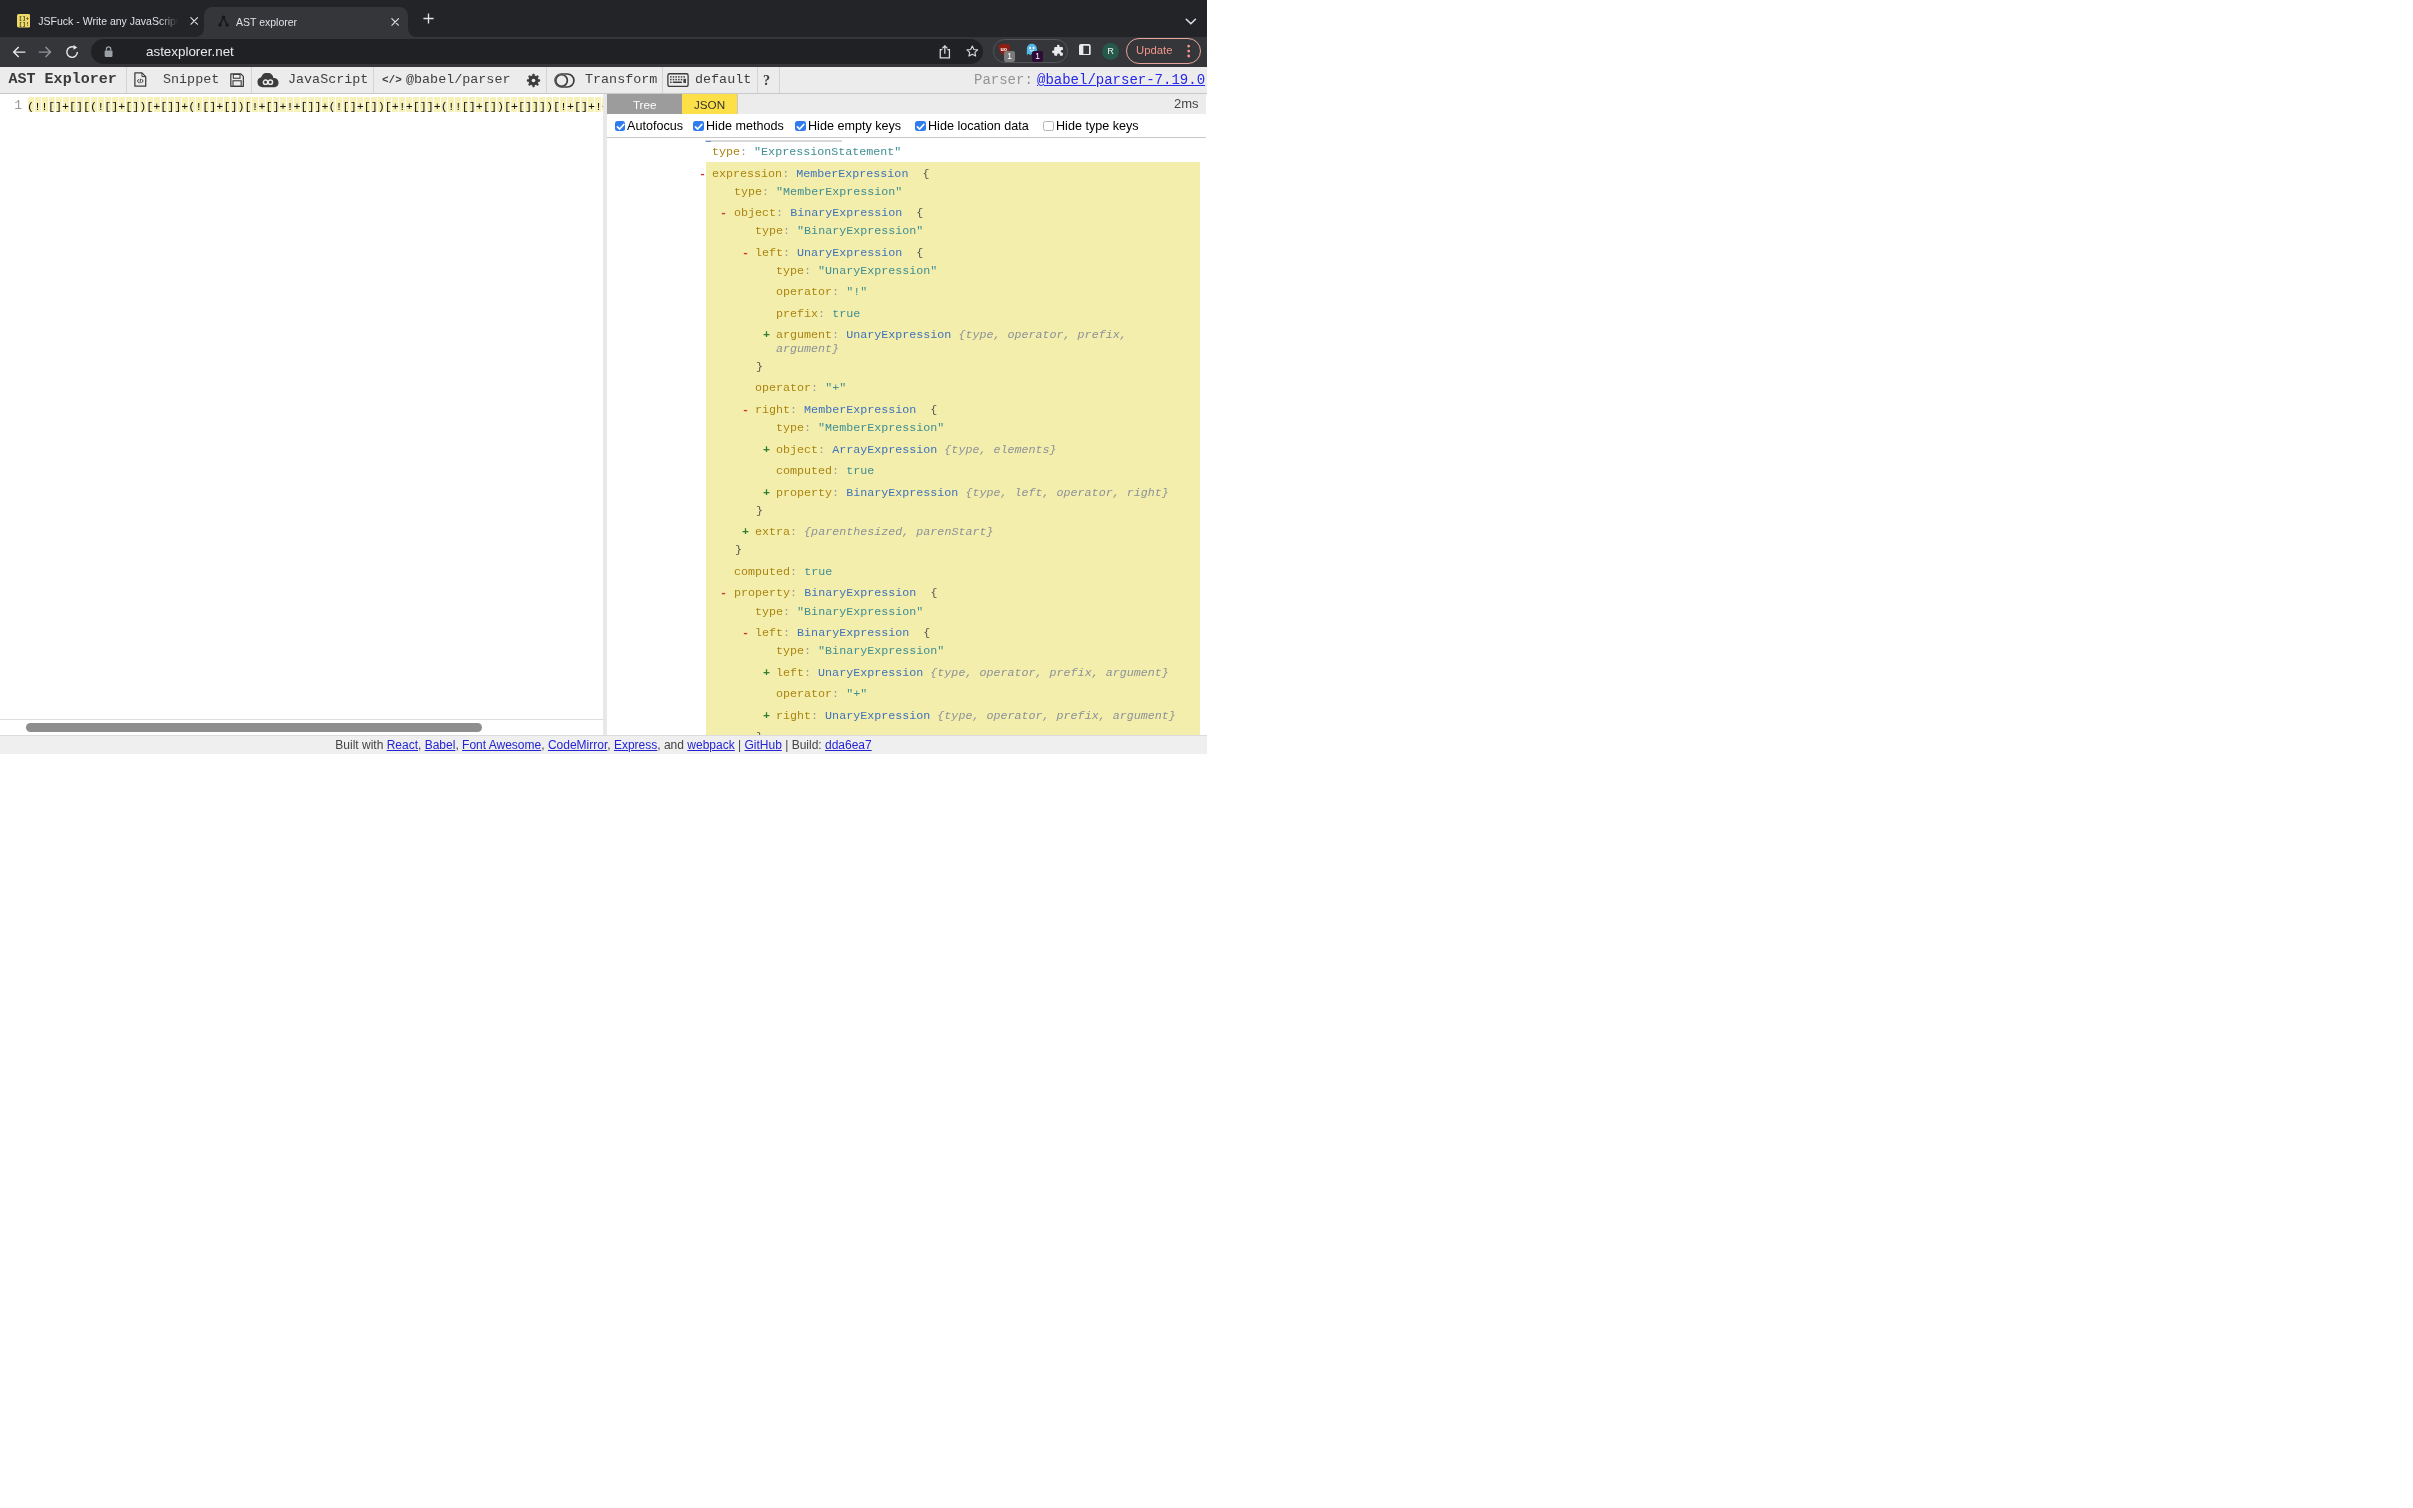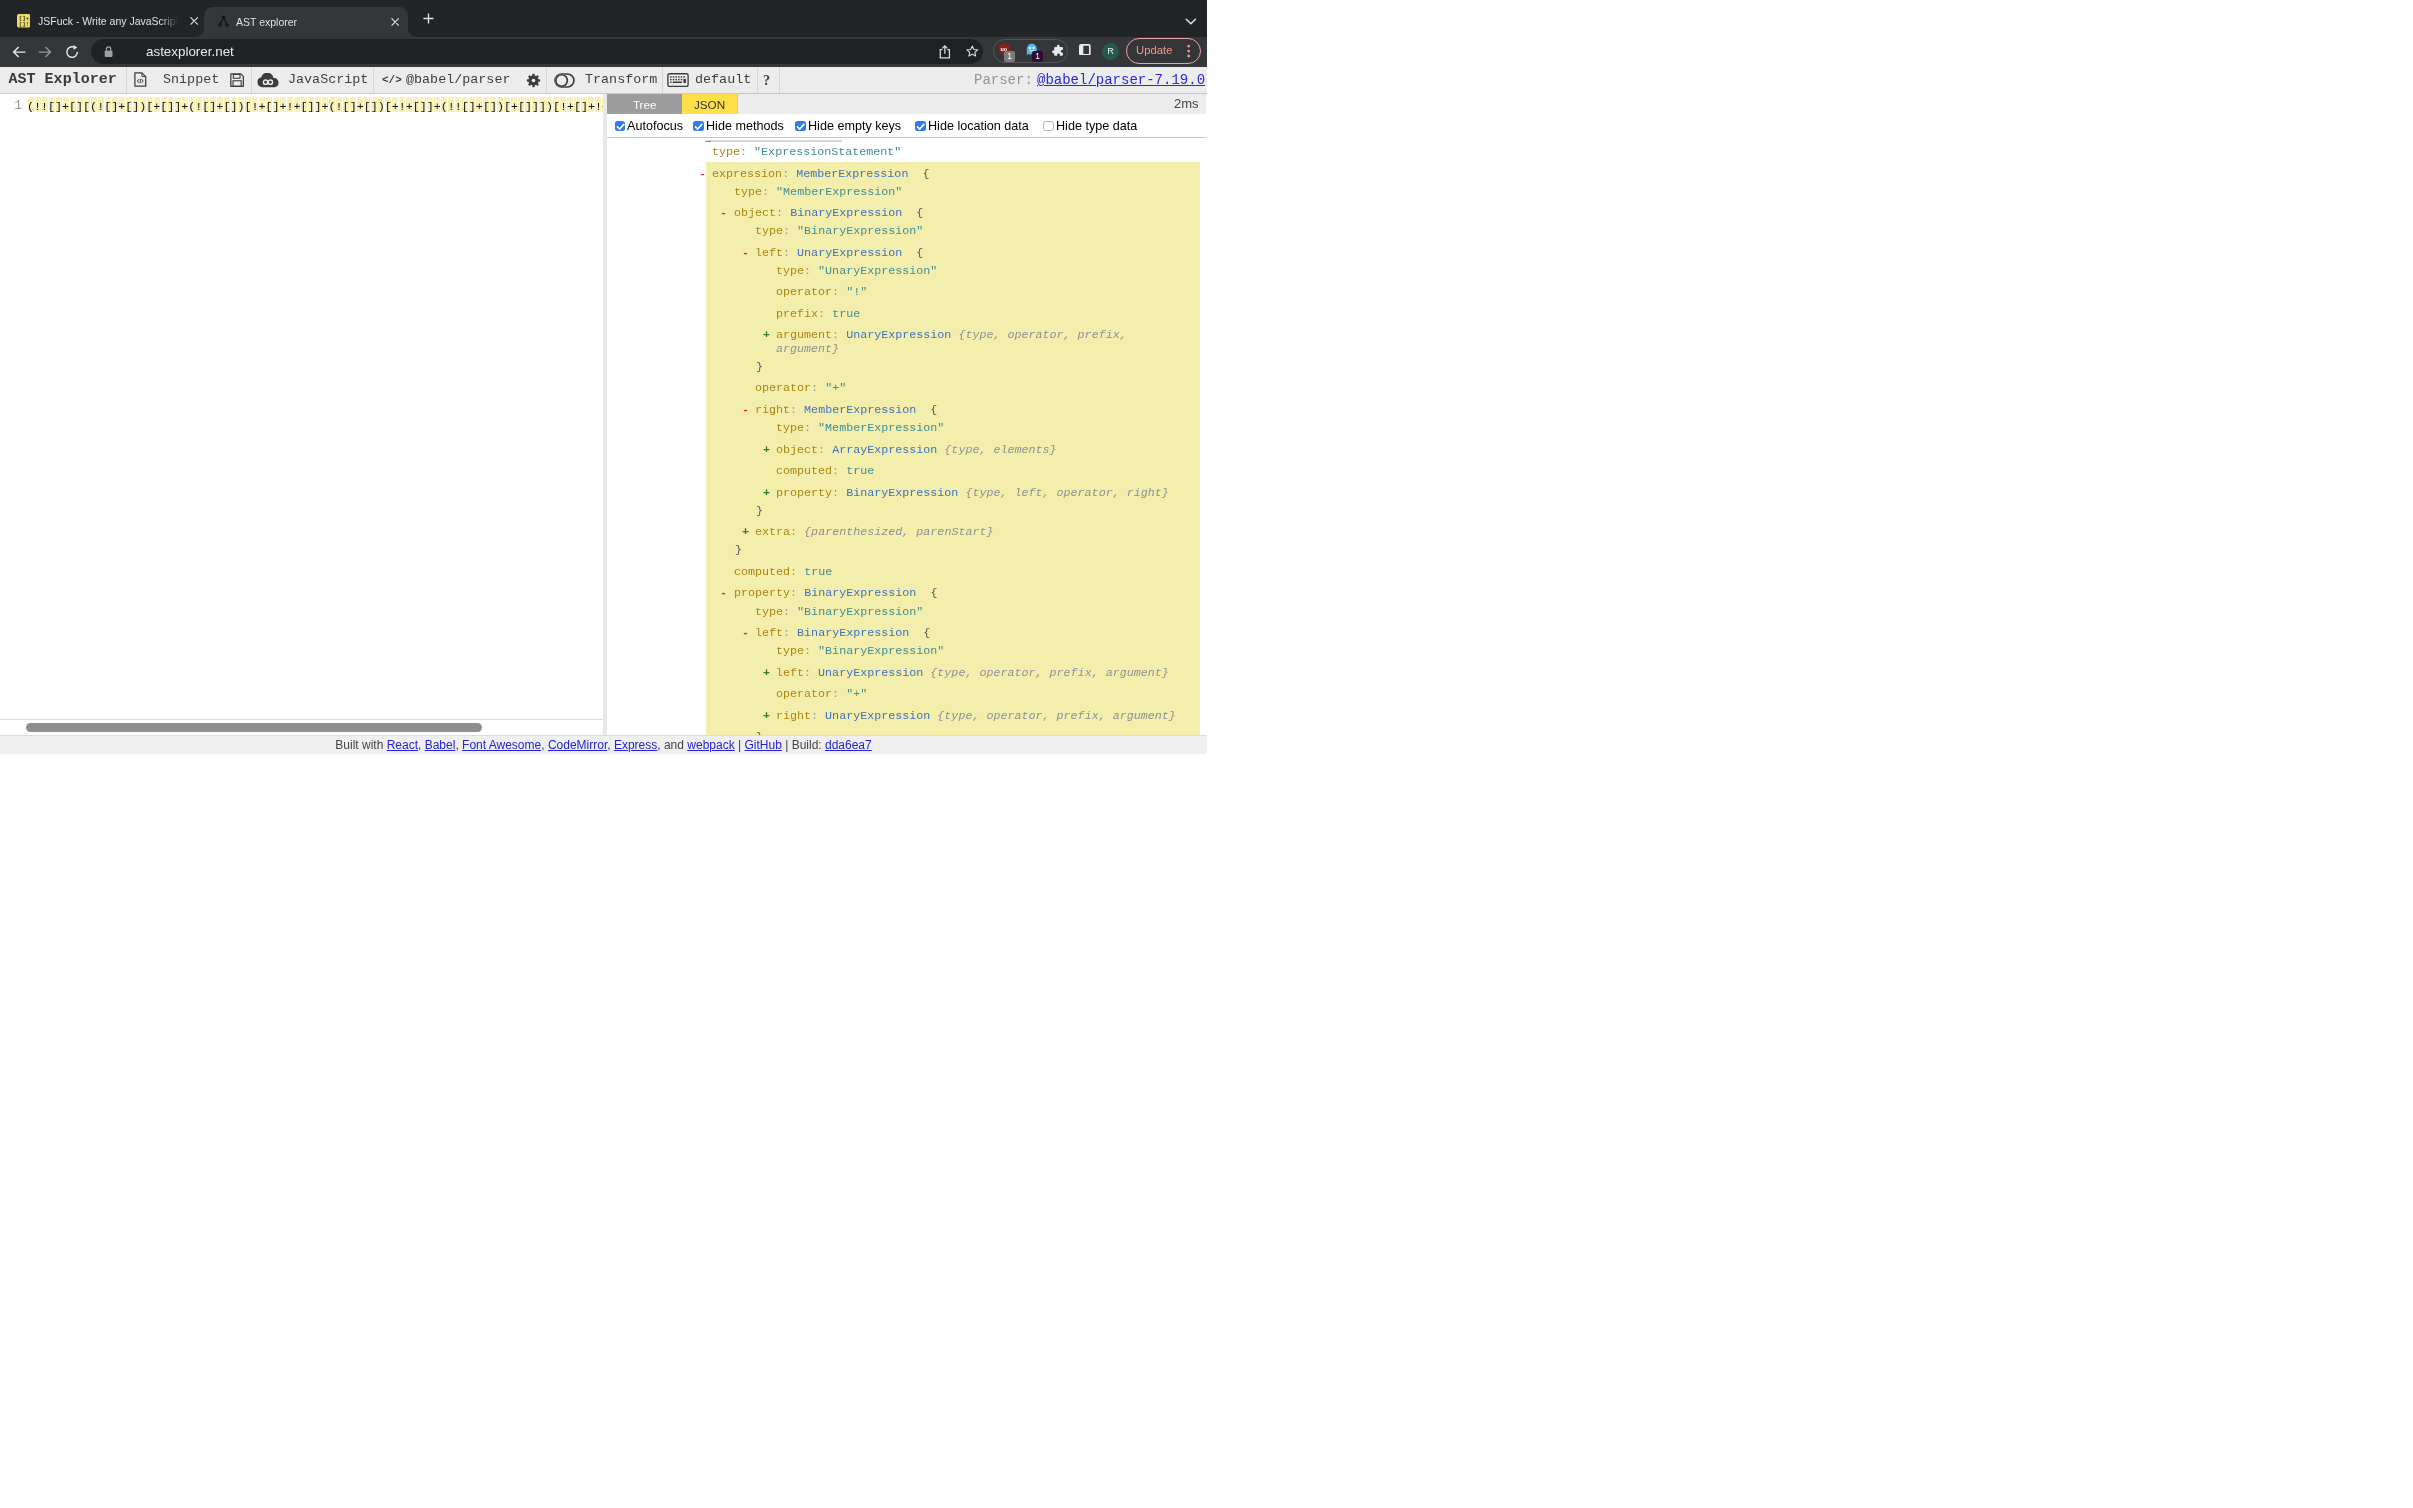--- a/index.html
+++ b/index.html
@@ -73,21 +73,21 @@
 
   <div id="tabstrip">
 
     <svg class="abs" style="left:17px;top:14.2px" width="13.4" height="13.4" viewBox="0 0 16 16">
       <rect x="0" y="0" width="16" height="16" rx="2" fill="#ecd969"></rect>
       <text x="2" y="7.5" font-family="Liberation Mono, monospace" font-size="7" font-weight="bold" fill="#39391f">[]</text>
       <text x="10.5" y="7" font-family="Liberation Mono, monospace" font-size="6.5" font-weight="bold" fill="#39391f">+</text>
       <text x="2" y="14.5" font-family="Liberation Mono, monospace" font-size="7" font-weight="bold" fill="#39391f">[]</text>
       <text x="10.5" y="14" font-family="Liberation Mono, monospace" font-size="6.5" font-weight="bold" fill="#39391f">!</text>
     </svg>
-    <div class="tabtitle" style="left:38px; top:20.5px; -webkit-mask-image:linear-gradient(90deg,#000 122px,transparent 140px); mask-image:linear-gradient(90deg,#000 122px,transparent 140px); width:154px; overflow:hidden;">JSFuck - Write any JavaScript wi</div>
+    <div class="tabtitle" style="left:38px; top:20.5px; -webkit-mask-image:linear-gradient(90deg,#000 122px,transparent 140px); mask-image:linear-gradient(90deg,#000 122px,transparent 140px); width:154px; overflow:hidden;text-align:center;">JSFuck - Write any JavaScript wi</div>
     <div class="tabx" style="left:190px; top:20.5px">
       <svg width="8.4" height="8.4" viewBox="0 0 10 10">
           <path d="M1 1 L9 9 M9 1 L1 9" stroke="#dee1e6" stroke-width="1.4" stroke-linecap="round"></path>
         </svg>
     </div>
 
     <div id="tab2">
       <div class="flare" id="flareL"></div>
       <div class="flare" id="flareR"></div>
       <svg class="abs" style="left:14.2px;top:8.4px" width="11" height="12.6" viewBox="0 0 13 15">
@@ -290,21 +290,21 @@
     <div class="cblab" style="left:99px">Hide methods</div>
     <div class="cb on" style="left:188px"><svg width="11.3" height="11.3" viewBox="0 0 14 14">
           <path d="M3 7.2 L5.8 10 L11 4.2" stroke="#fff" stroke-width="2" fill="none" stroke-linecap="round" stroke-linejoin="round"></path>
         </svg></div>
     <div class="cblab" style="left:201px">Hide empty keys</div>
     <div class="cb on" style="left:308px"><svg width="11.3" height="11.3" viewBox="0 0 14 14">
           <path d="M3 7.2 L5.8 10 L11 4.2" stroke="#fff" stroke-width="2" fill="none" stroke-linecap="round" stroke-linejoin="round"></path>
         </svg></div>
     <div class="cblab" style="left:321px">Hide location data</div>
     <div class="cb off" style="left:436px"></div>
-    <div class="cblab" style="left:449px">Hide type data</div>
+    <div class="cblab" style="left:449px">Hide type keys</div>
   </div>
 
   <div id="tree">
     <div id="sliver"></div>
       <div class="abs" style="left:99px;top:1.7px;width:5px;height:1.8px;background:#5c8fd6"></div>
     <div id="treehl"></div>
     <div class="tl" style="left:105px;top:5.4px"><span class="k">type</span><span class="c">: </span><span class="s">"ExpressionStatement"</span></div>
     <div class="tl m" style="left:92px;top:27px">-</div>
     <div class="tl" style="left:105px;top:27px"><span class="k">expression</span><span class="c">: </span><span class="n">MemberExpression</span><span class="p">  {</span></div>
     <div class="tl" style="left:127px;top:45px"><span class="k">type</span><span class="c">: </span><span class="s">"MemberExpression"</span></div>

